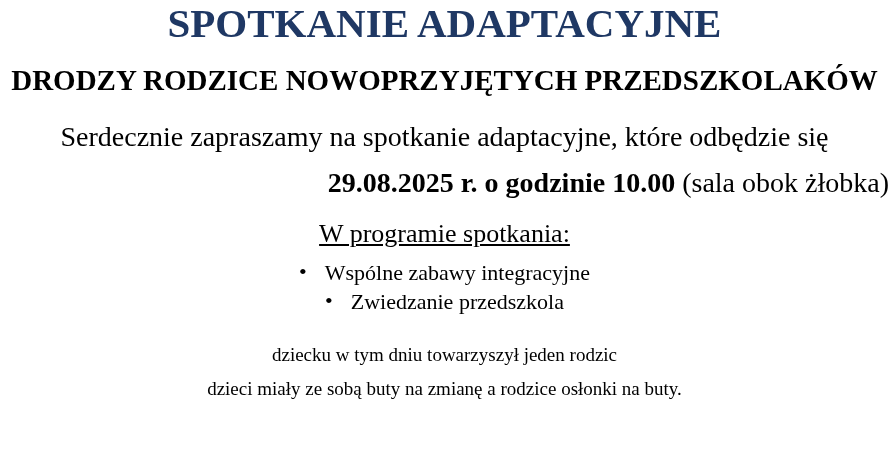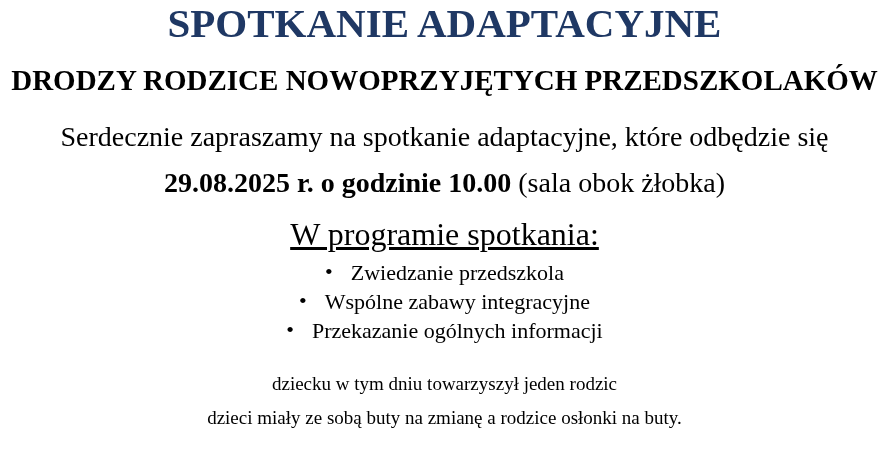--- a/index.html
+++ b/index.html
@@ -34,25 +34,26 @@
     margin: 22px 0 12px 0;
     font-size: 28px;
     line-height: 34px;
     white-space: nowrap;
   }
   .datetime {
     margin: 12px 0 0 0;
     font-size: 28px;
     line-height: 34px;
     white-space: nowrap;
+    text-align: right;
   }
   .datetime .bold-part { font-weight: bold; }
   .agenda-heading {
     margin: 18px 0 0 0;
-    font-size: 32px;
+    font-size: 26px;
     line-height: 32px;
     font-weight: normal;
     text-decoration: underline;
     white-space: nowrap;
   }
   .agenda-list {
     list-style: none;
     margin: 8px 0 0 0;
     padding: 0;
   }
@@ -92,23 +93,22 @@
 
   <h2 class="subtitle">DRODZY RODZICE NOWOPRZYJĘTYCH PRZEDSZKOLAKÓW</h2>
 
   <p class="invitation">Serdecznie zapraszamy na spotkanie adaptacyjne, które odbędzie się</p>
 
   <p class="datetime"><span class="bold-part">29.08.2025 r. o godzinie 10.00</span><span> (sala obok żłobka)</span></p>
 
   <p class="agenda-heading">W programie spotkania:</p>
 
   <ul class="agenda-list">
+      <li class="agenda-item"><span class="bullet">•</span><span>Wspólne zabawy integracyjne</span></li>
       <li class="agenda-item"><span class="bullet">•</span><span>Zwiedzanie przedszkola</span></li>
-      <li class="agenda-item"><span class="bullet">•</span><span>Wspólne zabawy integracyjne</span></li>
-      <li class="agenda-item"><span class="bullet">•</span><span>Przekazanie ogólnych informacji</span></li>
     </ul>
 
   <div class="request">
     <div>
         <p class="request-line">dziecku w tym dniu towarzyszył jeden rodzic</p>
         <p class="request-line">dzieci miały ze sobą buty na zmianę a rodzice osłonki na buty.</p>
       </div>
   </div>
 
 </div>

